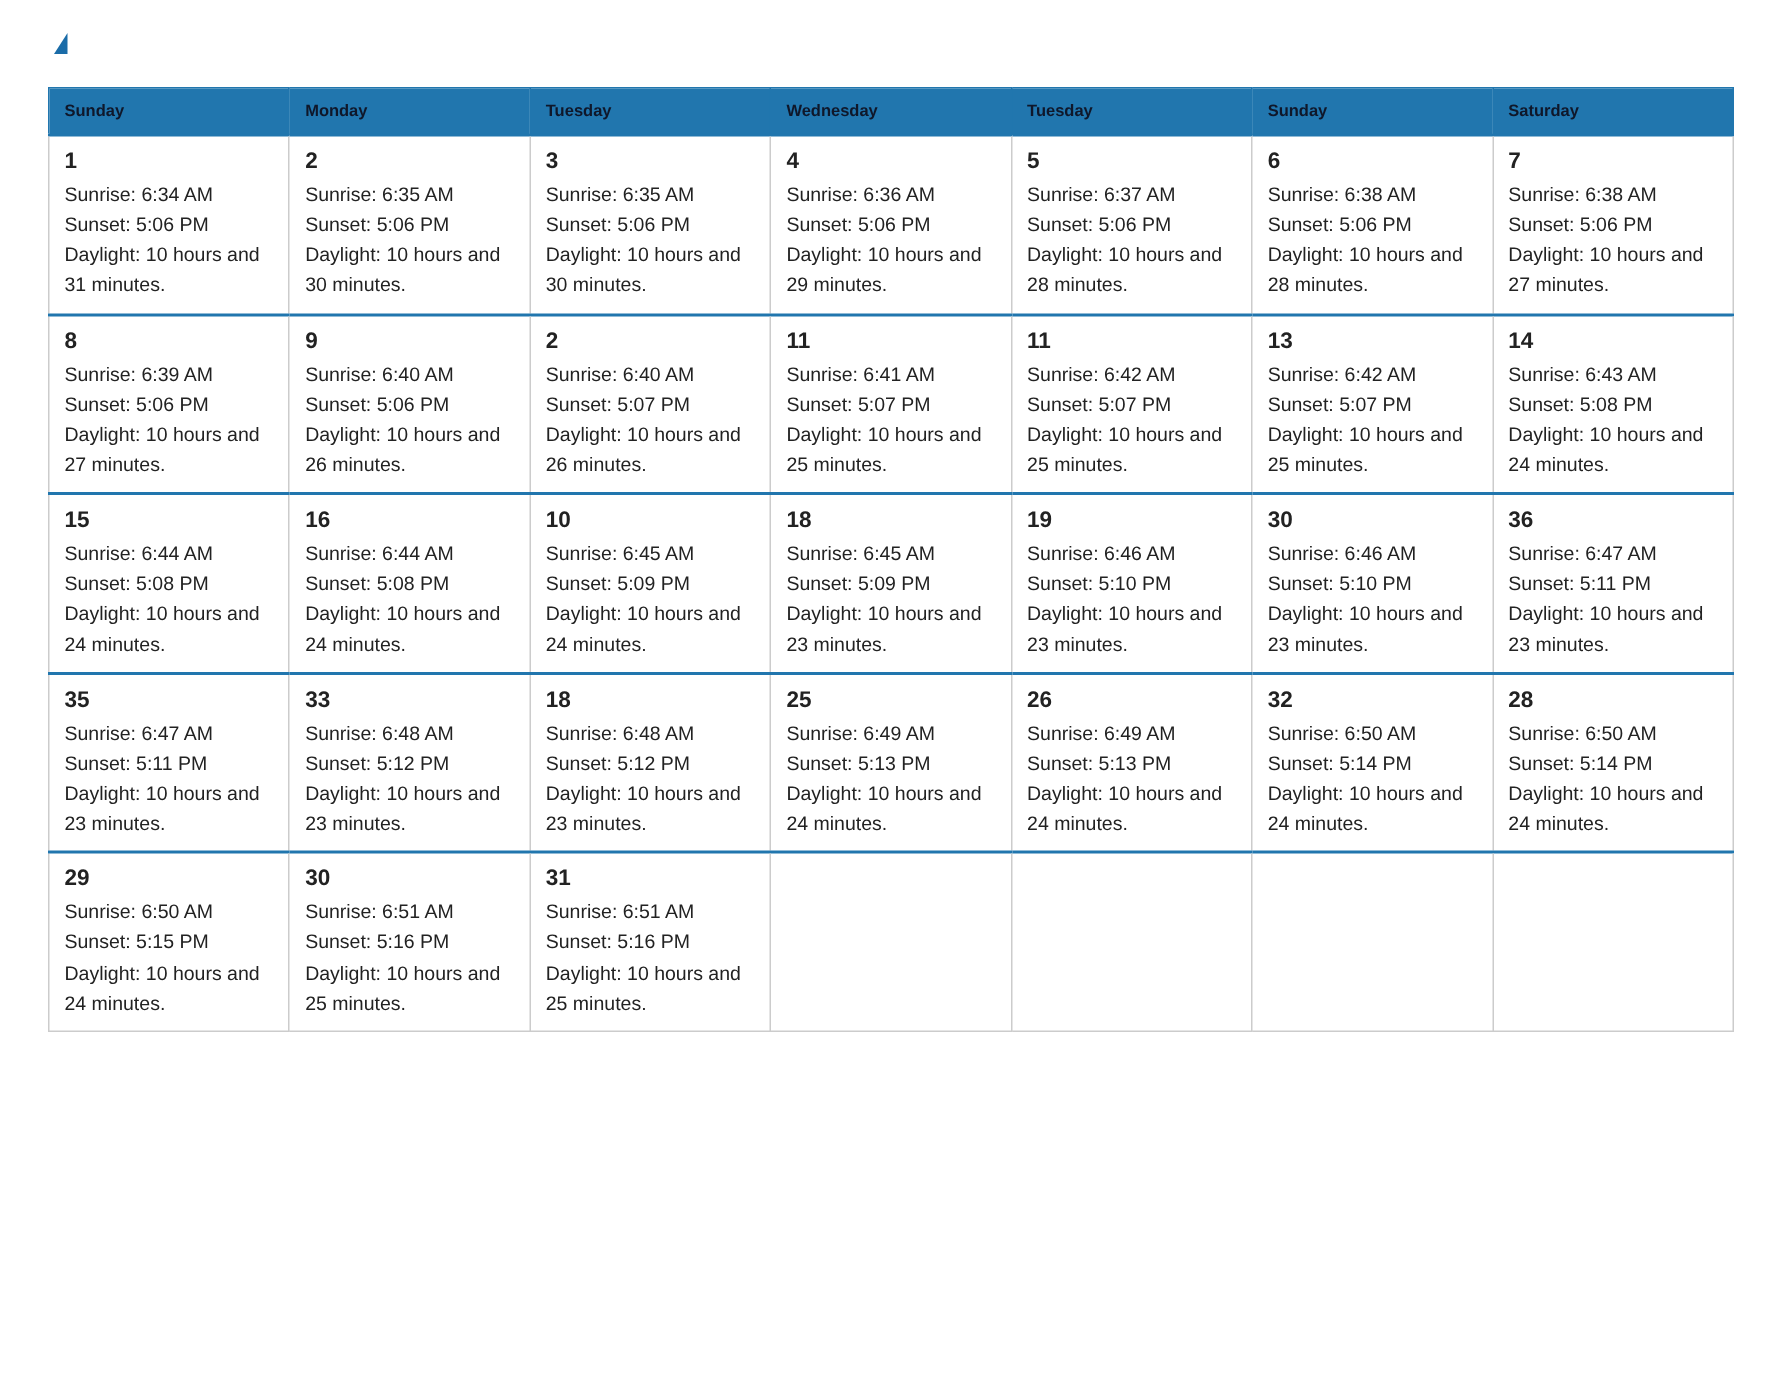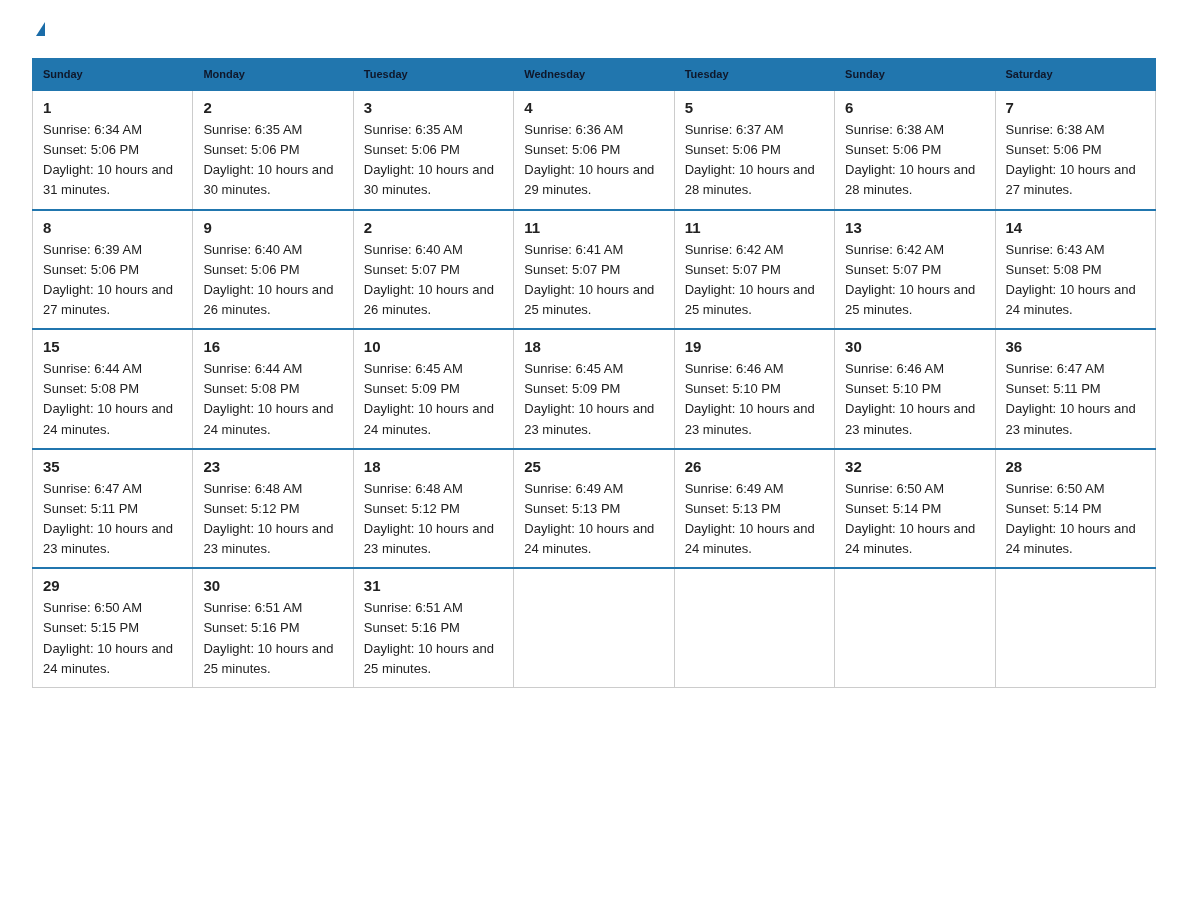--- a/index.html
+++ b/index.html
@@ -212,21 +212,21 @@
           <span class="day-num">36</span>
           <div class="day-info">Sunrise: 6:47 AM<br>Sunset: 5:11 PM<br>Daylight: 10 hours and 23 minutes.</div>
         </td>
       </tr>
       <tr>
         <td>
           <span class="day-num">35</span>
           <div class="day-info">Sunrise: 6:47 AM<br>Sunset: 5:11 PM<br>Daylight: 10 hours and 23 minutes.</div>
         </td>
         <td>
-          <span class="day-num">23</span>
+          <span class="day-num">33</span>
           <div class="day-info">Sunrise: 6:48 AM<br>Sunset: 5:12 PM<br>Daylight: 10 hours and 23 minutes.</div>
         </td>
         <td>
           <span class="day-num">18</span>
           <div class="day-info">Sunrise: 6:48 AM<br>Sunset: 5:12 PM<br>Daylight: 10 hours and 23 minutes.</div>
         </td>
         <td>
           <span class="day-num">25</span>
           <div class="day-info">Sunrise: 6:49 AM<br>Sunset: 5:13 PM<br>Daylight: 10 hours and 24 minutes.</div>
         </td>

